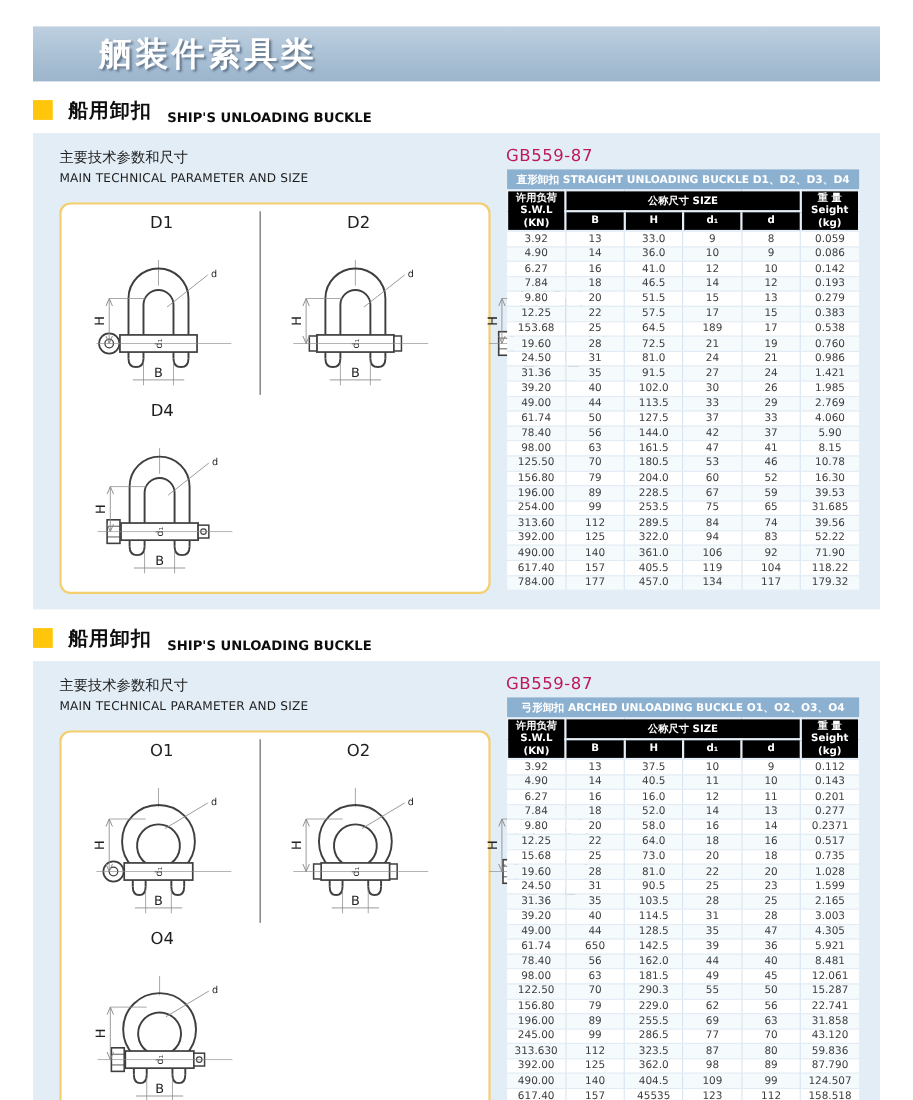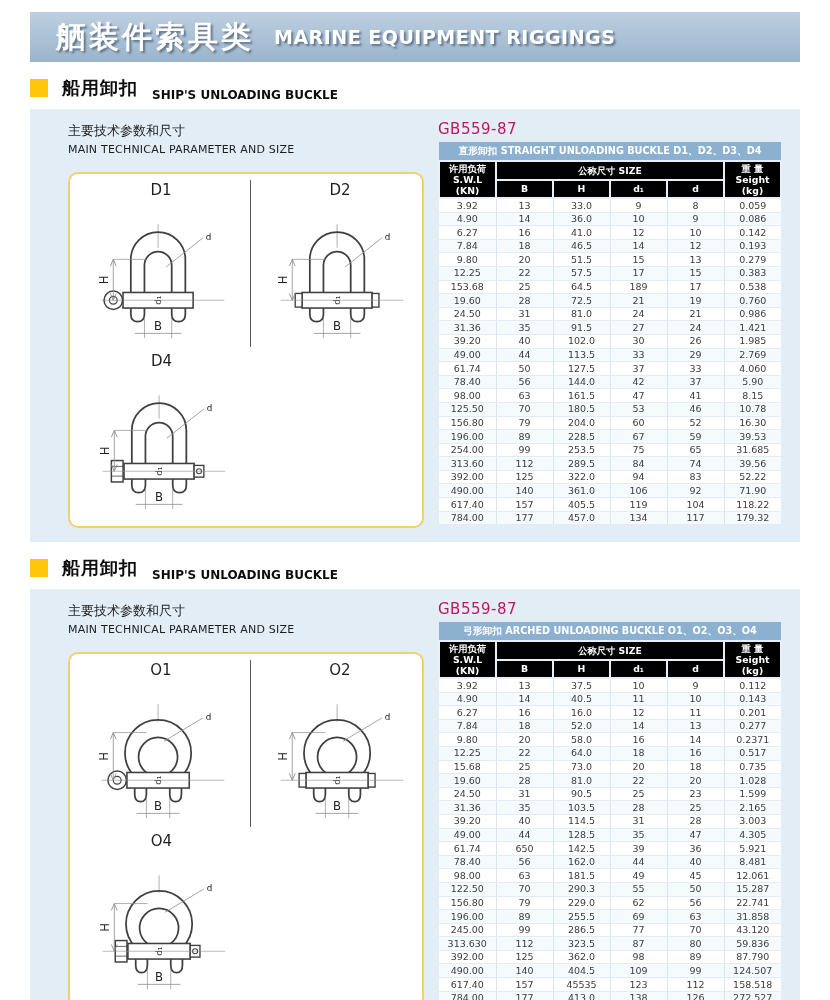--- a/index.html
+++ b/index.html
@@ -1,32 +1,32 @@
 <!DOCTYPE html>
 <html><head>
 <meta charset="utf-8">
 <style>
   html,body{margin:0;padding:0;background:#fff;}
   .page{position:relative;width:830px;height:1000px;overflow:hidden;background:#fff;
         font-family:"DejaVu Sans","Liberation Sans",sans-serif;}
   
-  .banner{margin:12px 30px 0;height:50px;background:linear-gradient(180deg,#bed0e0 0%,#a9c0d5 55%,#9cb5cc 100%);
-          display:flex;align-items:center;padding-left:26px;gap:20px;box-sizing:border-box;}
+  .banner{margin:24px 30px 0;height:50px;background:linear-gradient(180deg,#bed0e0 0%,#a9c0d5 55%,#9cb5cc 100%);
+          display:flex;align-items:center;padding-left:60px;gap:20px;box-sizing:border-box;}
   .banner-zh{font-size:30px;font-weight:bold;color:#fff;letter-spacing:3px;
              text-shadow:2px 2px 2px rgba(96,115,136,.95);}
   .banner-en{font-size:19px;font-weight:bold;color:#fff;letter-spacing:.5px;
              text-shadow:2px 2px 2px rgba(96,115,136,.95);}
   
   .sec-heading{margin:11px 30px 7px;display:flex;align-items:center;gap:14px;}
   .bullet{width:18px;height:18px;background:#FFC60B;flex:0 0 auto;}
   .sec-zh{font-size:18px;font-weight:bold;color:#0d0d0d;letter-spacing:1px;}
   .sec-en{font-size:12px;font-weight:bold;color:#0d0d0d;margin-top:15px;}
   
   .sec-block{margin:0 30px;background:#e2edf6;padding:10px 18px 14px 24px;display:flex;gap:14px;box-sizing:border-box;}
-  .left-col{width:356px;flex:0 0 auto;margin-left:14px;}
+  .left-col{width:392px;flex:0 0 auto;}
   .param-zh{font-size:13px;color:#1d1d1d;margin-top:3px;}
   .param-en{font-size:11px;color:#1d1d1d;margin-top:3px;letter-spacing:.2px;}
   .fig-panel{margin-top:16px;background:#fff;border:2px solid #f3cf6e;border-radius:10px;
              padding:6px 2px 8px;display:grid;grid-template-columns:1fr 1fr 1fr;row-gap:4px;}
   .fig-cell{display:flex;flex-direction:column;align-items:center;padding:2px 0 0;}
   .fig-cell.div-r{border-right:1.5px solid #5a5a5a;}
   .fig-name{font-size:15px;color:#1e1e1e;line-height:17px;}
   .fig-svg{display:block;width:178px;height:148px;}
   
   .right-col{flex:1 1 auto;min-width:0;}
@@ -42,21 +42,20 @@
   .tbl td:last-child{border-right:none;}
   .c-swl{width:26%;} .c-b{width:14.5%;} .c-h{width:16.5%;} .c-d1{width:14.5%;} .c-d{width:14.5%;} .c-w{width:22%;}
 </style>
 </head>
 <body>
 
 <div class="page">
 
   <div class="banner">
     <span class="banner-zh">舾装件索具类</span>
-    <span class="banner-en">MARINE EQUIPMENT RIGGINGS</span>
   </div>
 
   <div class="sec-heading">
     <span class="bullet"></span>
     <span class="sec-zh">船用卸扣</span>
     <span class="sec-en">SHIP'S UNLOADING BUCKLE</span>
   </div>
 
   <div class="sec-block">
     <div class="left-col">

